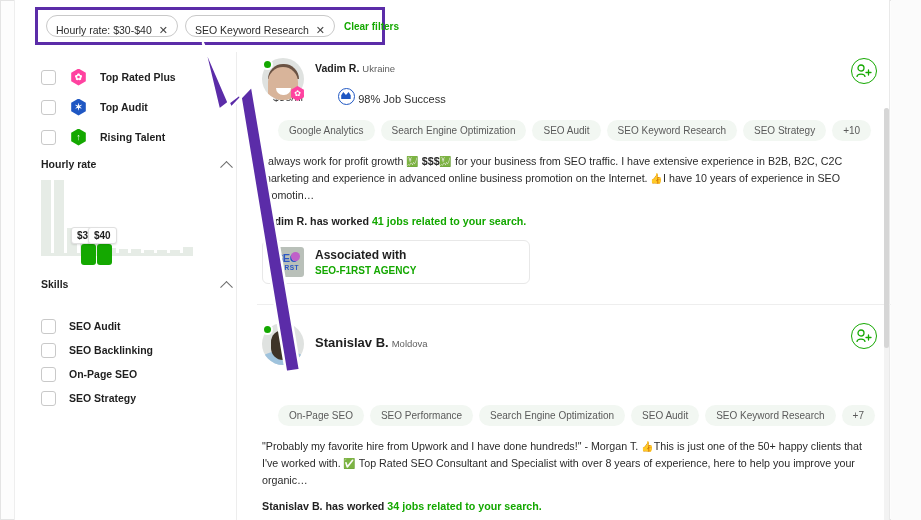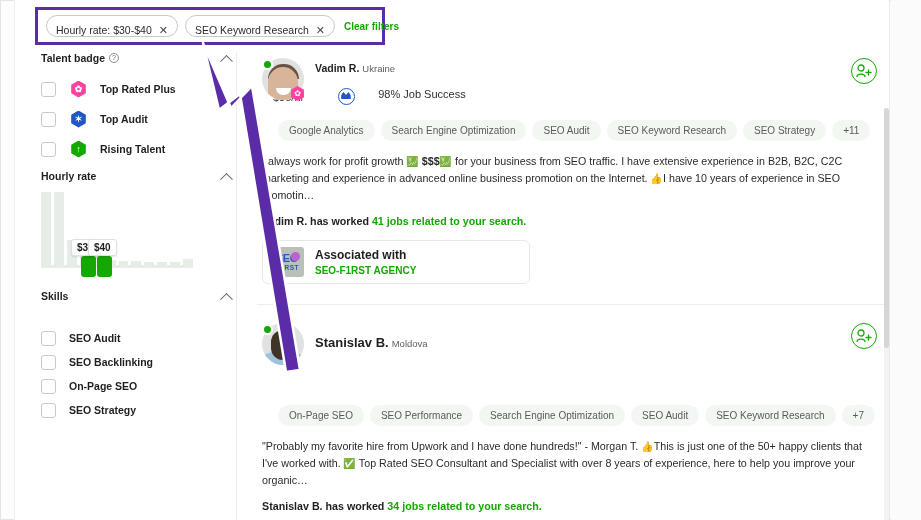--- a/index.html
+++ b/index.html
@@ -261,21 +261,21 @@
     background: #fff;
   }
   .invite-btn svg { position: absolute; left: 4px; top: 5px; }
 
   .stats-row {
     display: flex; align-items: center;
     margin-left: 16px; margin-top: 14px;
     font-size: 11px; color: #3c3c3c;
   }
   .rate { font-weight: normal; }
-  .jss { display: flex; align-items: flex-start; margin-left: 34px; gap: 23px; }
+  .jss { display: flex; align-items: flex-end; margin-left: 34px; gap: 3px; }
   .jss-ring {
     width: 17px; height: 17px; border-radius: 50%;
     border: 1.6px solid #1f57c3;
     position: relative; background: #fff;
   }
   .jss-ring .fill {
     position: absolute; left: 2px; top: 3px;
     width: 9.5px; height: 7px;
     background: #1f57c3;
     clip-path: polygon(0% 45%, 22% 0%, 50% 42%, 78% 0%, 100% 45%, 100% 100%, 0% 100%);
@@ -377,25 +377,20 @@
 <body>
 
 <div id="root">
   <div class="page-frame"></div>
   <div class="content-pane"></div>
   <div class="right-gutter"></div>
 
   <div class="sidebar">
 
     <div class="filter-group">
-      <div class="filter-head">
-        <span>Talent badge</span>
-        <span class="q">?</span>
-        <span class="chev"></span>
-      </div>
 
       <div style="margin-top:10px">
         <div class="opt-row">
           <span class="cbox"></span>
           <span class="hexbadge">
             <span class="hx" style="background:#ff42a0"></span>
               <span class="gl">✿</span>
           </span>
           <span class="opt-label">Top Rated Plus</span>
         </div>
@@ -512,21 +507,21 @@
           <span class="jss-label">98% Job Success</span>
         </span>
       </div>
 
       <div class="tags" id="tags-0">
           <span class="tag">Google Analytics</span>
           <span class="tag">Search Engine Optimization</span>
           <span class="tag">SEO Audit</span>
           <span class="tag">SEO Keyword Research</span>
           <span class="tag">SEO Strategy</span>
-          <span class="tag">+11</span>
+          <span class="tag">+10</span>
         </div>
 
       <div class="desc">
         <span>I always work for profit growth </span><span class="emo">💹</span> <b>$$$</b><span class="emo">💹</span><span> for your business from SEO traffic. I have extensive experience in B2B, B2C, C2C marketing and experience in advanced online business promotion on the Internet. </span><span class="emo">👍</span><span>I have 10 years of experience in SEO promotin…</span>
       </div>
 
       <div class="worked">
         <span>Vadim R. has worked </span><span class="g">41 jobs related to your search.</span>
       </div>
 

